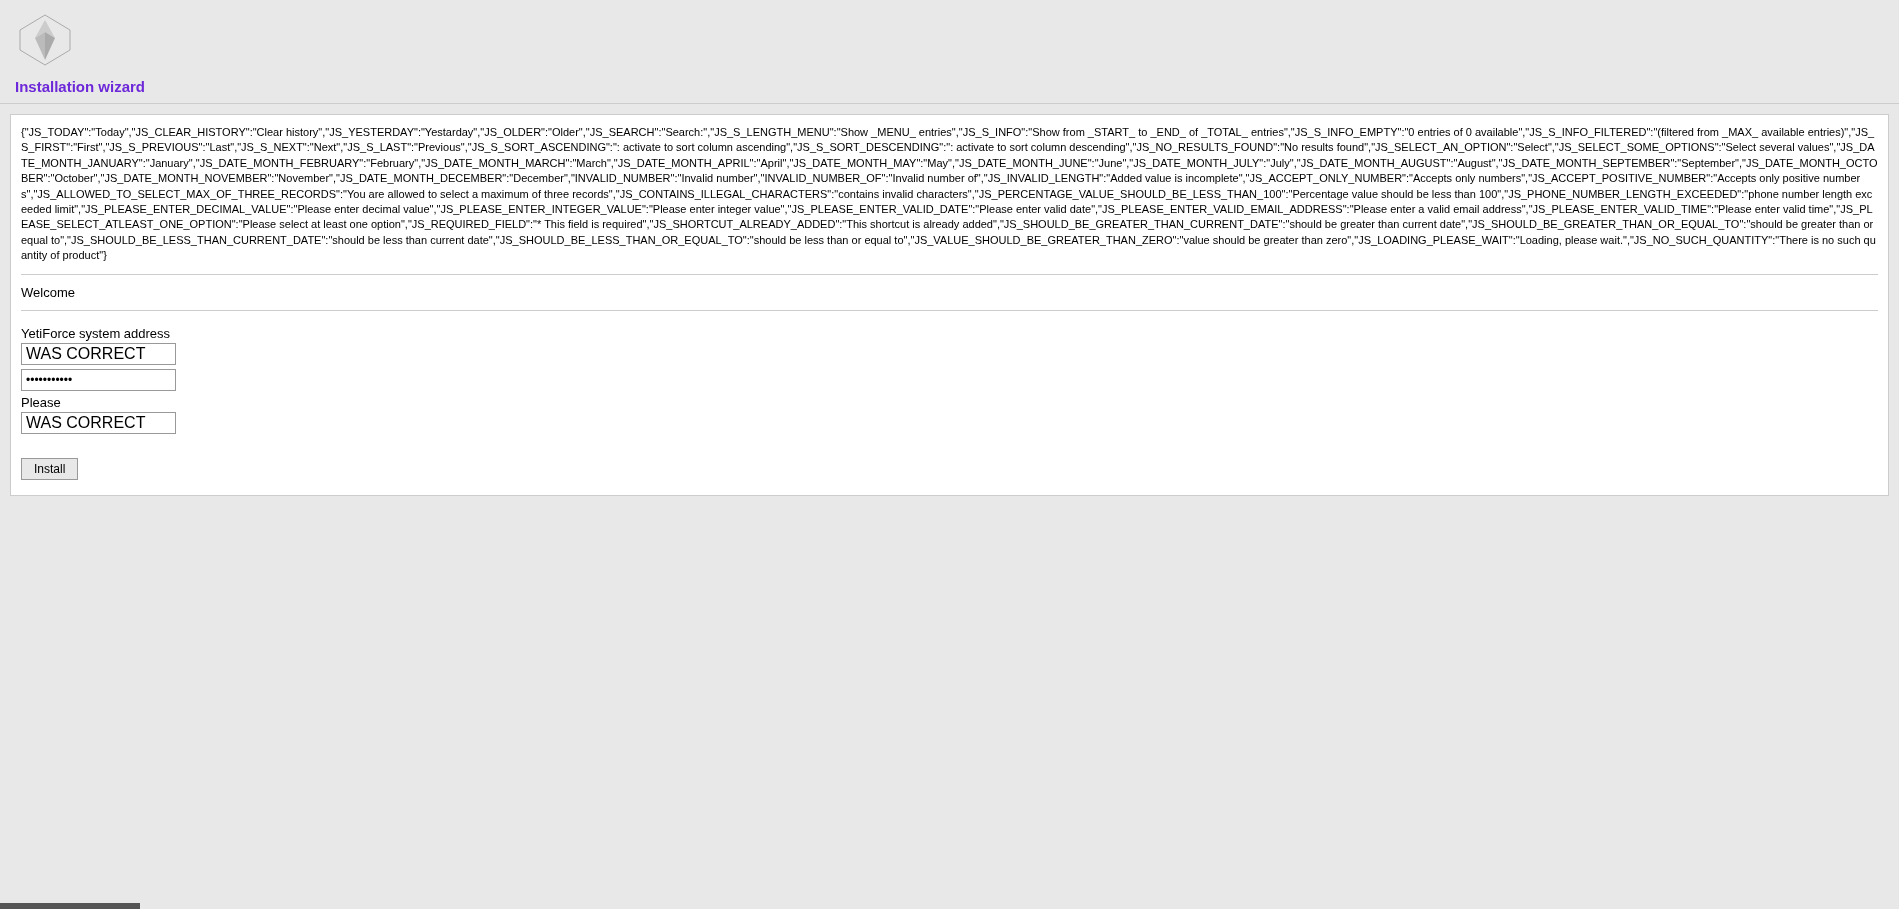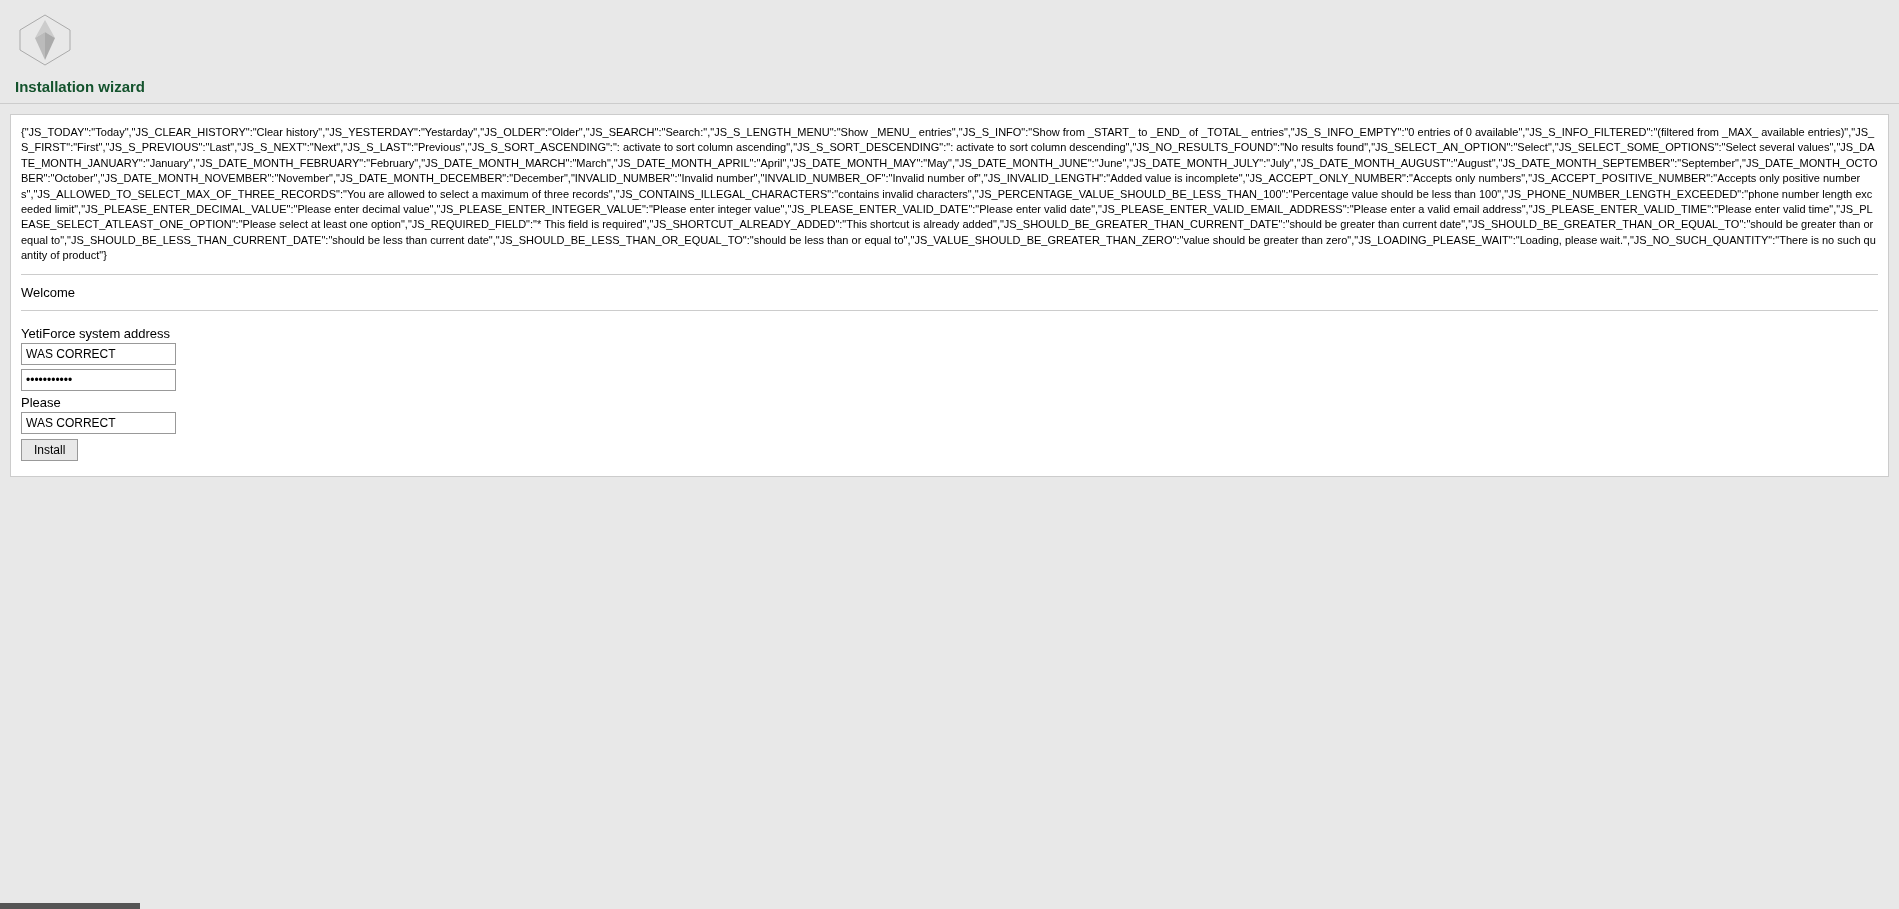--- a/index.html
+++ b/index.html
@@ -19,21 +19,21 @@
       border-bottom: 1px solid #ccc;
     }
     #logo {
       width: 60px;
       height: 60px;
       margin-bottom: 5px;
     }
     #page-title {
       font-size: 15px;
       font-weight: bold;
-      color: #14532d;
+      color: #6d28d9;
     }
     #main-content {
       background-color: #fff;
       margin: 10px;
       padding: 10px;
       border: 1px solid #ccc;
     }
     #json-block {
       font-size: 11px;
       color: #000;
@@ -58,34 +58,34 @@
       display: block;
       font-size: 13px;
       margin-bottom: 2px;
     }
     .form-input {
       display: block;
       width: 155px;
       height: 22px;
       border: 1px solid #999;
       padding: 2px 4px;
-      font-size: 12px;
+      font-size: 16px;
       background-color: #fff;
     }
     .form-input-password {
       display: block;
       width: 155px;
       height: 22px;
       border: 1px solid #999;
       padding: 2px 4px;
       font-size: 12px;
       background-color: #fff;
     }
     #install-button {
-      margin-top: 1px;
+      margin-top: 20px;
       padding: 3px 12px;
       font-size: 12px;
       background-color: #e8e8e8;
       border: 1px solid #999;
       cursor: pointer;
     }
     #bottom-bar {
       position: fixed;
       bottom: 0;
       left: 0;

